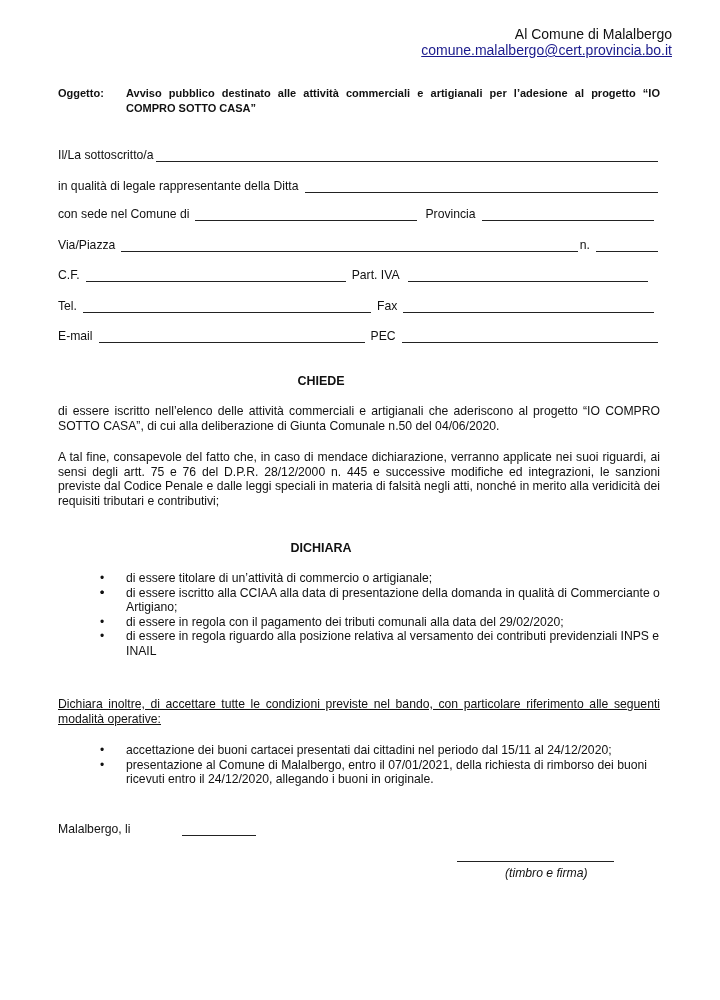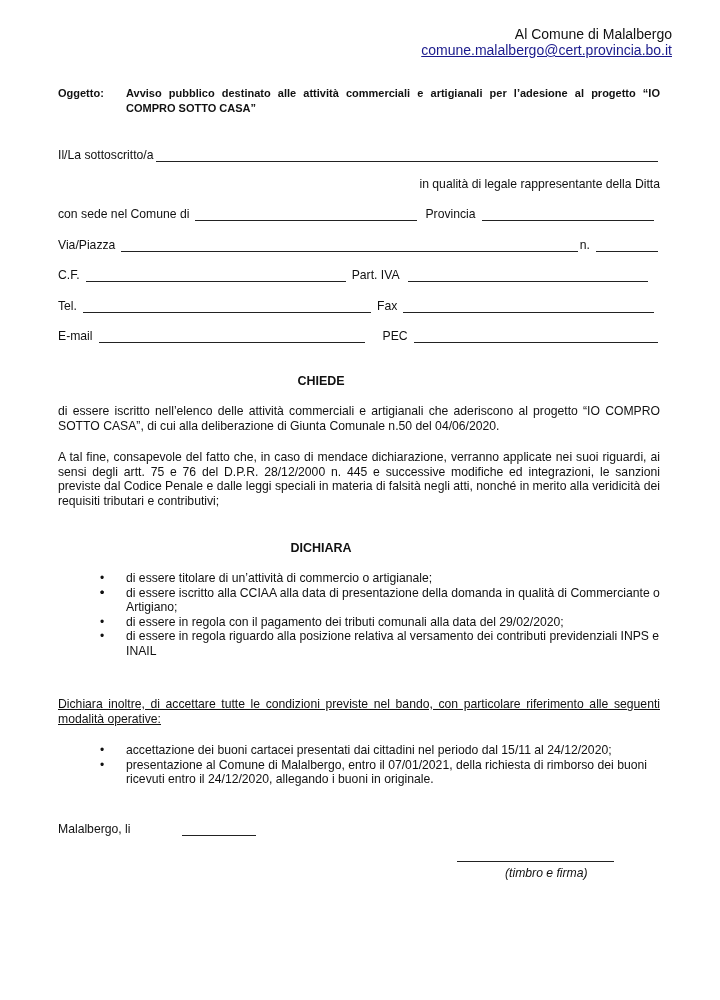--- a/index.html
+++ b/index.html
@@ -33,21 +33,21 @@
 <div class="abs oggetto">
   <span class="lbl">Oggetto:</span>
   <div class="txt">Avviso pubblico destinato alle attività commerciali e artigianali per l’adesione al progetto “IO COMPRO SOTTO CASA”</div>
 </div>
 
 <div class="abs field-row" style="top:146px;">
   <span>Il/La sottoscritto/a</span>
   <span class="line grow"></span>
 </div>
 
-<div class="abs field-row" style="top:177px;flex-direction:column;">
+<div class="abs field-row" style="top:177px;">
   <span>in qualità di legale rappresentante della Ditta</span>
   <span class="line grow" style="margin-left:6px"></span>
 </div>
 
 <div class="abs field-row" style="top:205px;">
   <span>con sede nel Comune di</span>
   <span class="line" style="width:222px;margin-left:6px"></span>
   <span style="margin-left:6px">Provincia</span>
   <span class="line grow" style="margin-left:6px;margin-right:6px"></span>
 </div>
@@ -69,21 +69,21 @@
 <div class="abs field-row" style="top:297px;">
   <span>Tel.</span>
   <span class="line" style="width:288px;margin-left:6px"></span>
   <span style="margin-left:4px">Fax</span>
   <span class="line grow" style="margin-left:6px;margin-right:6px"></span>
 </div>
 
 <div class="abs field-row" style="top:327px;">
   <span>E-mail</span>
   <span class="line" style="width:266px;margin-left:6px"></span>
-  <span style="margin-left:16px">PEC</span>
+  <span style="margin-left:4px">PEC</span>
   <span class="line grow" style="margin-left:6px"></span>
 </div>
 
 <div class="abs center-h" style="top:374px;">CHIEDE</div>
 
 <div class="abs para" style="top:404px;">di essere iscritto nell’elenco delle attività commerciali e artigianali che aderiscono al progetto “IO COMPRO SOTTO CASA”, di cui alla deliberazione di Giunta Comunale n.50 del 04/06/2020.</div>
 
 <div class="abs para" style="top:450px;">A tal fine, consapevole del fatto che, in caso di mendace dichiarazione, verranno applicate nei suoi riguardi, ai sensi degli artt. 75 e 76 del D.P.R. 28/12/2000 n. 445 e successive modifiche ed integrazioni, le sanzioni previste dal Codice Penale e dalle leggi speciali in materia di falsità negli atti, nonché in merito alla veridicità dei requisiti tributari e contributivi;</div>
 
 <div class="abs center-h" style="top:541px;">DICHIARA</div>

